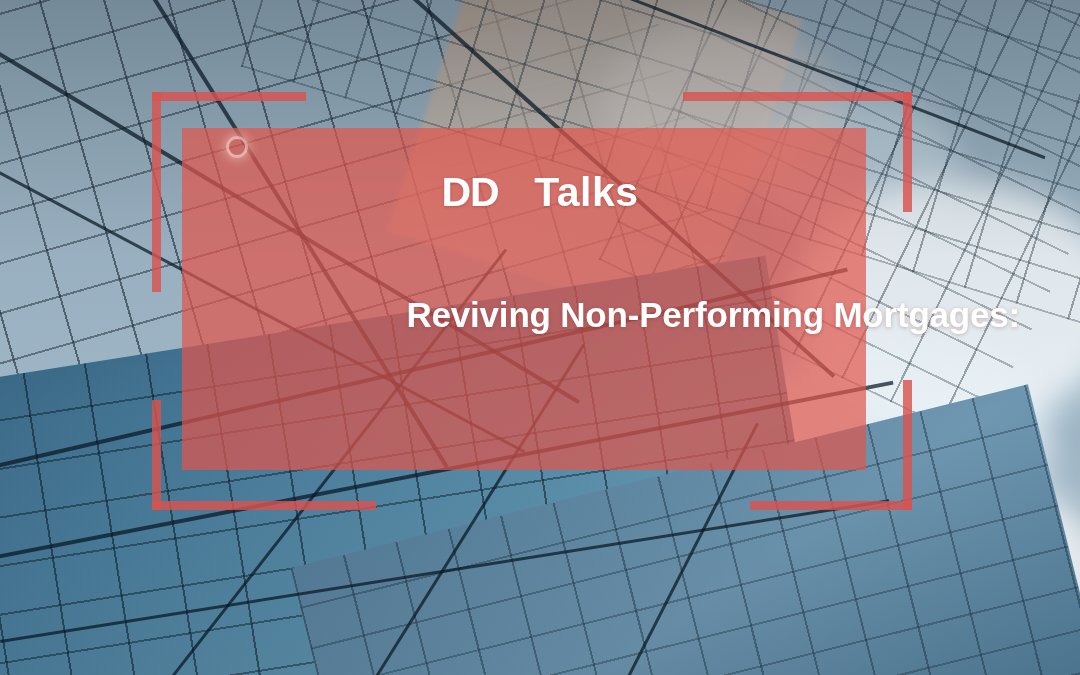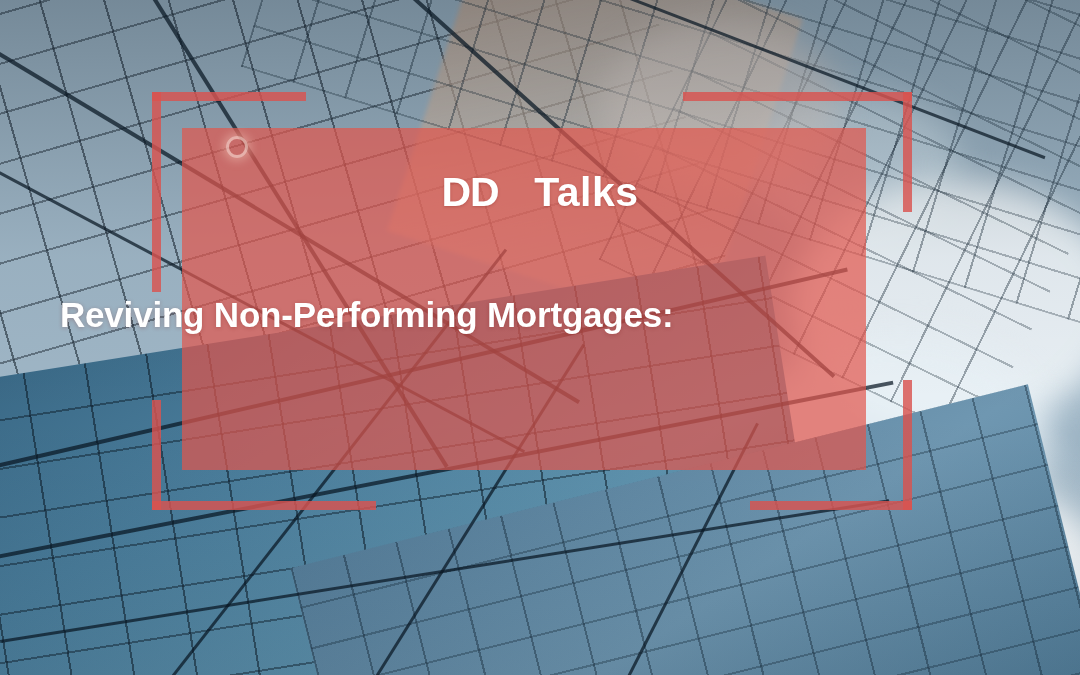--- a/index.html
+++ b/index.html
@@ -159,21 +159,21 @@
     font-weight: bold;
     letter-spacing: .5px;
     line-height: 1;
     text-shadow: 0 1px 3px rgba(120,30,25,0.30);
   }
   .brand .b-strong { letter-spacing: -1px; }
   .headline {
     position: absolute;
     left: 60px; right: 60px;
     top: 294px;
-    text-align: left;
+    text-align: right;
     color: #ffffff;
     font-size: 35px;
     font-weight: bold;
     line-height: 1.18;
     letter-spacing: -0.2px;
     text-shadow: 0 1px 4px rgba(120,30,25,0.28);
   }
   .headline .ln { display: block; white-space: nowrap; }
 </style>
 </head>

